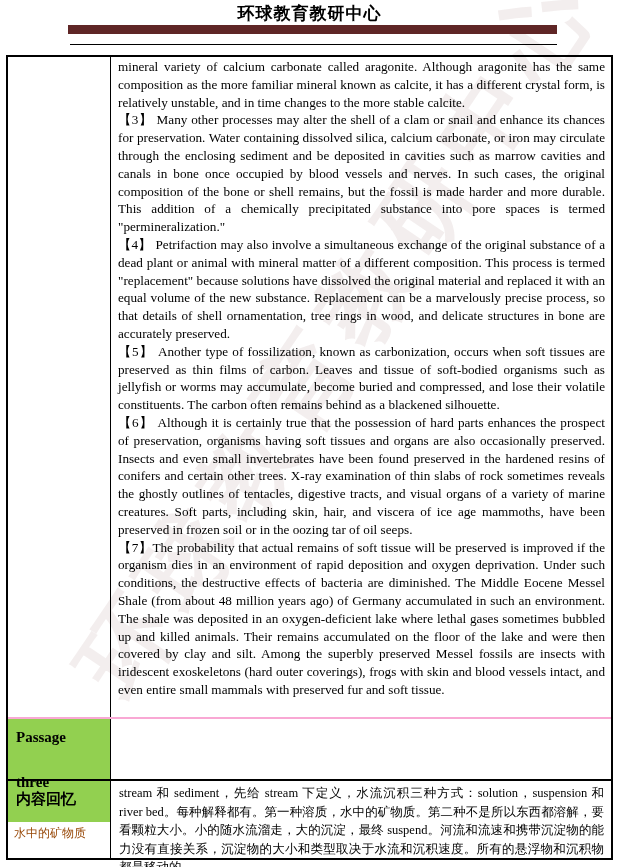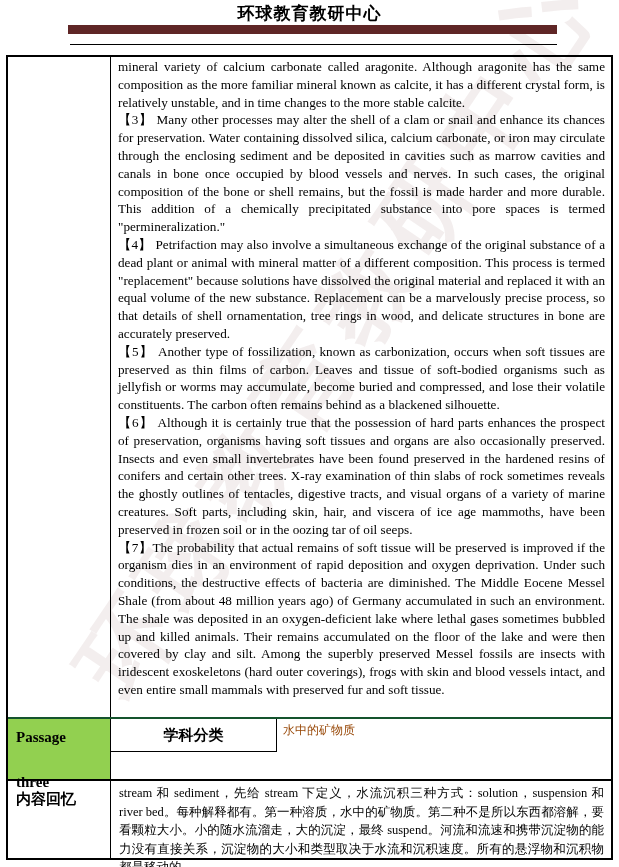--- a/index.html
+++ b/index.html
@@ -34,21 +34,21 @@
   }
   
   .doc-table{
     position:absolute;left:6px;top:55px;width:607px;height:805px;
     border:2px solid #000;box-sizing:border-box;
     display:flex;flex-direction:column;
     z-index:1;background:transparent;
   }
   .row{display:flex;box-sizing:border-box;}
   .row-passage{height:660px;}
-  .row-info{height:62px;border-top:2px solid #14532d;}
+  .row-info{height:62px;border-top:2px solid #f9a8d4;flex-direction:column;}
   .row-recall{height:79px;border-top:2px solid #000;flex:1;}
   .left-cell{
     width:103px;flex:0 0 103px;border-right:1.5px solid #000;
     box-sizing:border-box;
   }
   .right-cell{flex:1;box-sizing:border-box;min-width:0;}
   
   .passage-cell{
     padding:1px 6px 0 7px;
     font-size:13.2px;line-height:17.8px;text-align:justify;
@@ -108,21 +108,20 @@
       <p>【7】The probability that actual remains of soft tissue will be preserved is improved if the organism dies in an environment of rapid deposition and oxygen deprivation. Under such conditions, the destructive effects of bacteria are diminished. The Middle Eocene Messel Shale (from about 48 million years ago) of Germany accumulated in such an environment. The shale was deposited in an oxygen-deficient lake where lethal gases sometimes bubbled up and killed animals. Their remains accumulated on the floor of the lake and were then covered by clay and silt. Among the superbly preserved Messel fossils are insects with iridescent exoskeletons (hard outer coverings), frogs with skin and blood vessels intact, and even entire small mammals with preserved fur and soft tissue.</p>
     </div>
   </div>
 
   <div class="row row-info">
     <div class="left-cell green-cell">
       <div class="line1">Passage</div>
       <div class="line2">three</div>
     </div>
     <div class="info-grid">
-      <div class="hdr c1">学科分类</div>
       <div class="val c2">水中的矿物质</div>
     </div>
   </div>
 
   <div class="row row-recall">
     <div class="left-cell recall-label">内容回忆</div>
     <div class="right-cell recall-text">stream 和 sediment，先给 stream 下定义，水流沉积三种方式：solution，suspension 和 river bed。每种解释都有。第一种溶质，水中的矿物质。第二种不是所以东西都溶解，要看颗粒大小。小的随水流溜走，大的沉淀，最终 suspend。河流和流速和携带沉淀物的能力没有直接关系，沉淀物的大小和类型取决于水流和沉积速度。所有的悬浮物和沉积物都是移动的。</div>
   </div>
 
 </div>

